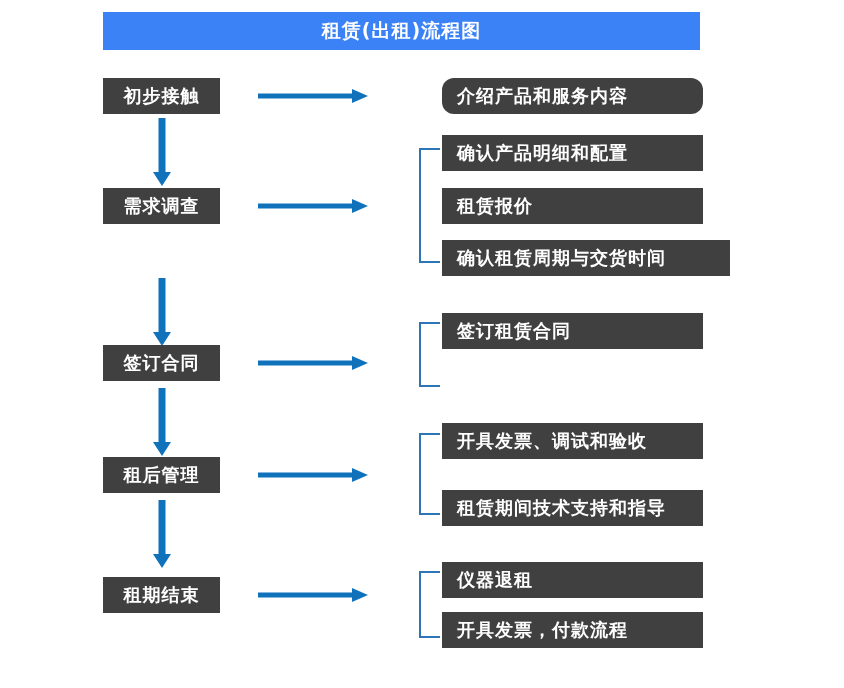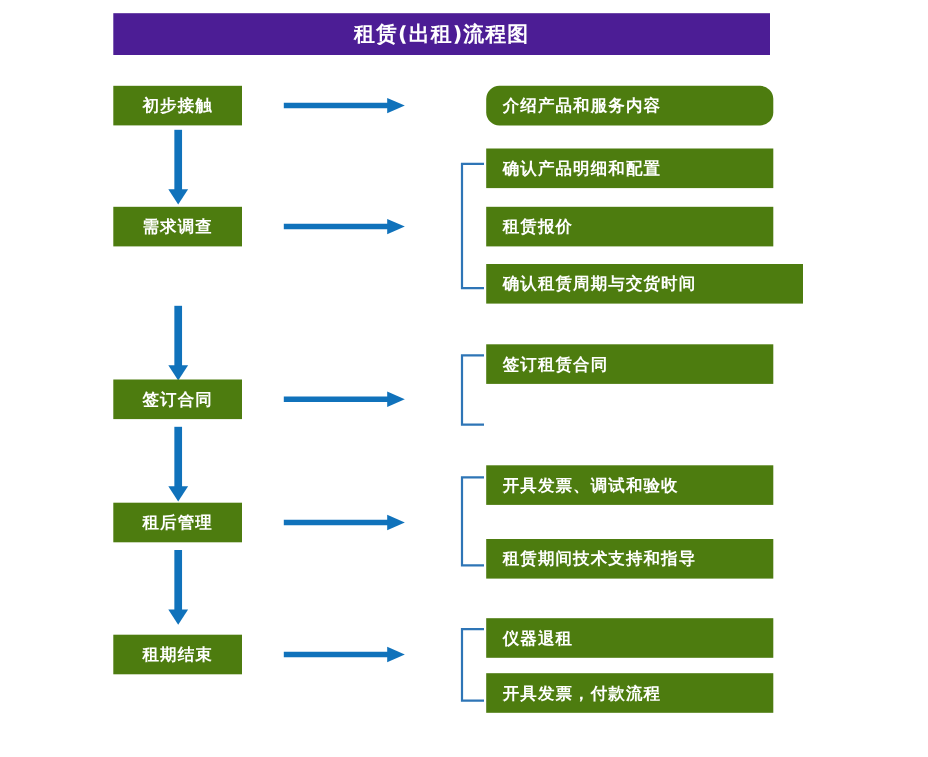--- a/index.html
+++ b/index.html
@@ -16,36 +16,36 @@
     height: 688px;
     background: #ffffff;
     overflow: hidden;
   }
   .title-bar {
     position: absolute;
     left: 103px;
     top: 12px;
     width: 597px;
     height: 38px;
-    background: #4c1d95;
+    background: #3b82f6;
     color: #ffffff;
     display: flex;
     align-items: center;
     justify-content: center;
     font-size: 19px;
     font-weight: bold;
     letter-spacing: 1px;
   }
   .node-box {
     position: absolute;
-    background: #4d7c0f;
+    background: #404040;
     color: #ffffff;
     display: flex;
     align-items: center;
-    font-size: 15px;
+    font-size: 18px;
     font-weight: bold;
     letter-spacing: 1px;
     box-sizing: border-box;
   }
   .node-left {
     justify-content: center;
     padding: 0 6px;
   }
   .node-right {
     justify-content: flex-start;

